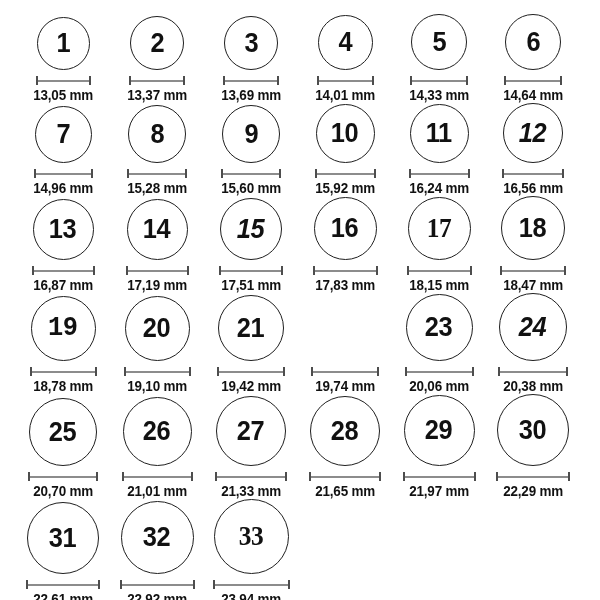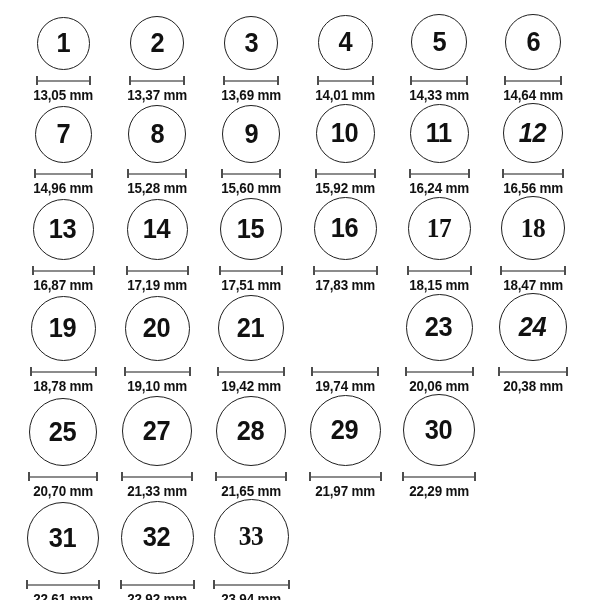--- a/index.html
+++ b/index.html
@@ -198,21 +198,21 @@
       <div class="cell">
         <div class="circle" style="width: 61px; height: 61px;">
           <span class="num">14</span>
         </div>
         <div class="ruler" style="width: 63px;">
           <div class="ruler-line"></div>
         </div>
         <div class="label">17,19 mm</div>
       </div>
       <div class="cell">
-        <div class="circle" style="width: 62px; height: 62px;">
+        <div class="circle" style="width: 62px; height: 62px; font-style: italic;">
           <span class="num">15</span>
         </div>
         <div class="ruler" style="width: 64px;">
           <div class="ruler-line"></div>
         </div>
         <div class="label">17,51 mm</div>
       </div>
       <div class="cell">
         <div class="circle" style="width: 63px; height: 63px;">
           <span class="num">16</span>
@@ -225,32 +225,32 @@
       <div class="cell">
         <div class="circle" style="width: 63px; height: 63px; font-family: Liberation Serif, serif;">
           <span class="num">17</span>
         </div>
         <div class="ruler" style="width: 65px;">
           <div class="ruler-line"></div>
         </div>
         <div class="label">18,15 mm</div>
       </div>
       <div class="cell">
-        <div class="circle" style="width: 64px; height: 64px; font-family: Liberation Serif, serif;">
+        <div class="circle" style="width: 64px; height: 64px;">
           <span class="num">18</span>
         </div>
         <div class="ruler" style="width: 66px;">
           <div class="ruler-line"></div>
         </div>
         <div class="label">18,47 mm</div>
       </div>
     </div>
     <div class="row">
       <div class="cell">
-        <div class="circle" style="width: 65px; height: 65px;">
+        <div class="circle" style="width: 65px; height: 65px; font-family: Liberation Mono, monospace;">
           <span class="num">19</span>
         </div>
         <div class="ruler" style="width: 67px;">
           <div class="ruler-line"></div>
         </div>
         <div class="label">18,78 mm</div>
       </div>
       <div class="cell">
         <div class="circle" style="width: 65px; height: 65px;">
           <span class="num">20</span>
@@ -296,20 +296,29 @@
     </div>
     <div class="row">
       <div class="cell">
         <div class="circle" style="width: 68px; height: 68px;">
           <span class="num">25</span>
         </div>
         <div class="ruler" style="width: 70px;">
           <div class="ruler-line"></div>
         </div>
         <div class="label">20,70 mm</div>
+      </div>
+      <div class="cell">
+        <div class="circle" style="width: 69px; height: 69px;">
+          <span class="num">26</span>
+        </div>
+        <div class="ruler" style="width: 71px;">
+          <div class="ruler-line"></div>
+        </div>
+        <div class="label">21,01 mm</div>
       </div>
       <div class="cell">
         <div class="circle" style="width: 70px; height: 70px;">
           <span class="num">27</span>
         </div>
         <div class="ruler" style="width: 72px;">
           <div class="ruler-line"></div>
         </div>
         <div class="label">21,33 mm</div>
       </div>

